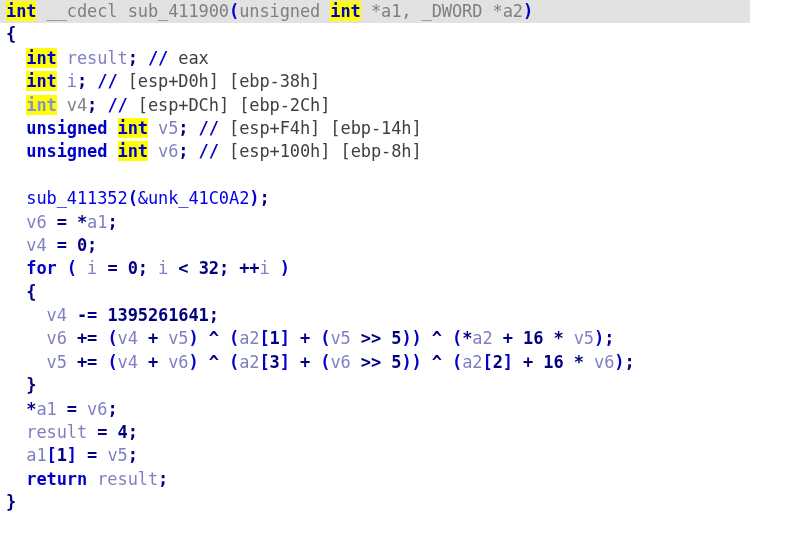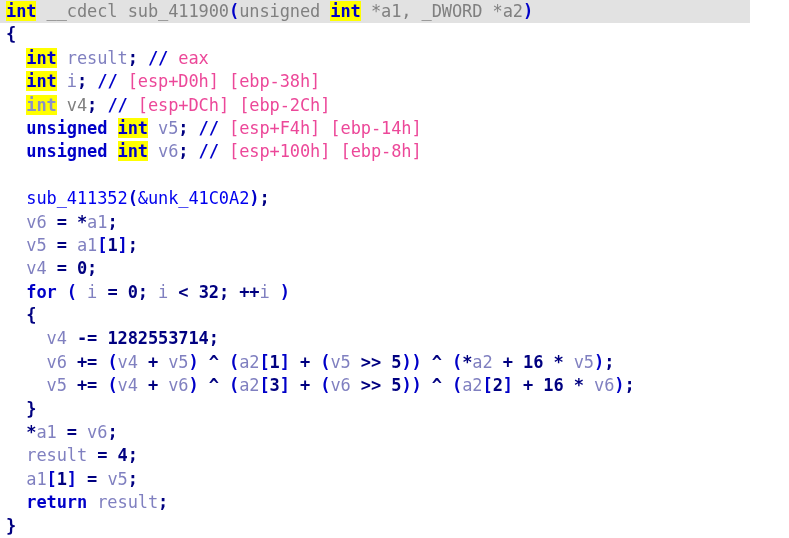--- a/index.html
+++ b/index.html
@@ -42,21 +42,21 @@
   .t-cconv     { color: #808080; }                          
   .t-type      { color: #808080; }                          
   .t-funcname  { color: #808080; }                          
   .t-funccall  { color: #0000ee; font-weight: normal; }       
   .t-var       { color: #8080c0; text-align: center; }                          
   .t-arg       { color: #8080c0; }                          
   .t-punct     { color: #0000c8; font-weight: bold; }       
   .t-brace     { color: #000080; font-weight: bold; }
   .t-op        { color: #000080; font-weight: bold; }       
   .t-num       { color: #000080; font-weight: bold; }       
-  .t-comment   { color: #ec4899; }                          
+  .t-comment   { color: #404040; }                          
   .t-commark   { color: #0000c8; font-weight: bold; }
 </style>
 </head>
 <body>
 
 <div id="code-view">
 
   <div class="code-line current"><span class="t-kwhl">int</span><span class="t-cconv"> __cdecl </span><span class="t-funcname">sub_411900</span><span class="t-punct">(</span><span class="t-cconv">unsigned </span><span class="t-kwhl">int</span><span class="t-cconv"> *a1, </span><span class="t-type">_DWORD</span><span class="t-cconv"> *a2</span><span class="t-punct">)</span></div>
 
   <div class="code-line"><span class="t-brace">{</span></div>
@@ -70,29 +70,28 @@
   <div class="code-line">  <span class="t-keyword">unsigned </span><span class="t-kwhl">int</span><span class="t-var"> v5</span><span class="t-op">;</span> <span class="t-commark">//</span> <span class="t-comment">[esp+F4h] [ebp-14h]</span></div>
 
   <div class="code-line">  <span class="t-keyword">unsigned </span><span class="t-kwhl">int</span><span class="t-var"> v6</span><span class="t-op">;</span> <span class="t-commark">//</span> <span class="t-comment">[esp+100h] [ebp-8h]</span></div>
 
   <div class="code-line">&nbsp;</div>
 
   <div class="code-line">  <span class="t-funccall">sub_411352</span><span class="t-punct">(</span><span class="t-funccall">&amp;unk_41C0A2</span><span class="t-punct">)</span><span class="t-op">;</span></div>
 
   <div class="code-line">  <span class="t-var">v6</span><span class="t-op"> = </span><span class="t-op">*</span><span class="t-arg">a1</span><span class="t-op">;</span></div>
 
-  <div class="code-line">  <span class="t-var">v5</span><span class="t-op"> = </span><span class="t-arg">a1</span><span class="t-punct">[</span><span class="t-num">1</span><span class="t-punct">]</span><span class="t-op">;</span></div>
 
   <div class="code-line">  <span class="t-var">v4</span><span class="t-op"> = </span><span class="t-num">0</span><span class="t-op">;</span></div>
 
   <div class="code-line">  <span class="t-keyword">for</span> <span class="t-punct">(</span> <span class="t-var">i</span><span class="t-op"> = </span><span class="t-num">0</span><span class="t-op">;</span> <span class="t-var">i</span><span class="t-op"> &lt; </span><span class="t-num">32</span><span class="t-op">;</span> <span class="t-op">++</span><span class="t-var">i</span> <span class="t-punct">)</span></div>
 
   <div class="code-line">  <span class="t-brace">{</span></div>
 
-  <div class="code-line">    <span class="t-var">v4</span><span class="t-op"> -= </span><span class="t-num">1282553714</span><span class="t-op">;</span></div>
+  <div class="code-line">    <span class="t-var">v4</span><span class="t-op"> -= </span><span class="t-num">1395261641</span><span class="t-op">;</span></div>
 
   <div class="code-line">    <span class="t-var">v6</span><span class="t-op"> += </span><span class="t-punct">(</span><span class="t-var">v4</span><span class="t-op"> + </span><span class="t-var">v5</span><span class="t-punct">)</span><span class="t-op"> ^ </span><span class="t-punct">(</span><span class="t-arg">a2</span><span class="t-punct">[</span><span class="t-num">1</span><span class="t-punct">]</span><span class="t-op"> + </span><span class="t-punct">(</span><span class="t-var">v5</span><span class="t-op"> &gt;&gt; </span><span class="t-num">5</span><span class="t-punct">))</span><span class="t-op"> ^ </span><span class="t-punct">(</span><span class="t-op">*</span><span class="t-arg">a2</span><span class="t-op"> + </span><span class="t-num">16</span><span class="t-op"> * </span><span class="t-var">v5</span><span class="t-punct">)</span><span class="t-op">;</span></div>
 
   <div class="code-line">    <span class="t-var">v5</span><span class="t-op"> += </span><span class="t-punct">(</span><span class="t-var">v4</span><span class="t-op"> + </span><span class="t-var">v6</span><span class="t-punct">)</span><span class="t-op"> ^ </span><span class="t-punct">(</span><span class="t-arg">a2</span><span class="t-punct">[</span><span class="t-num">3</span><span class="t-punct">]</span><span class="t-op"> + </span><span class="t-punct">(</span><span class="t-var">v6</span><span class="t-op"> &gt;&gt; </span><span class="t-num">5</span><span class="t-punct">))</span><span class="t-op"> ^ </span><span class="t-punct">(</span><span class="t-arg">a2</span><span class="t-punct">[</span><span class="t-num">2</span><span class="t-punct">]</span><span class="t-op"> + </span><span class="t-num">16</span><span class="t-op"> * </span><span class="t-var">v6</span><span class="t-punct">)</span><span class="t-op">;</span></div>
 
   <div class="code-line">  <span class="t-brace">}</span></div>
 
   <div class="code-line">  <span class="t-op">*</span><span class="t-arg">a1</span><span class="t-op"> = </span><span class="t-var">v6</span><span class="t-op">;</span></div>
 
   <div class="code-line">  <span class="t-var">result</span><span class="t-op"> = </span><span class="t-num">4</span><span class="t-op">;</span></div>

